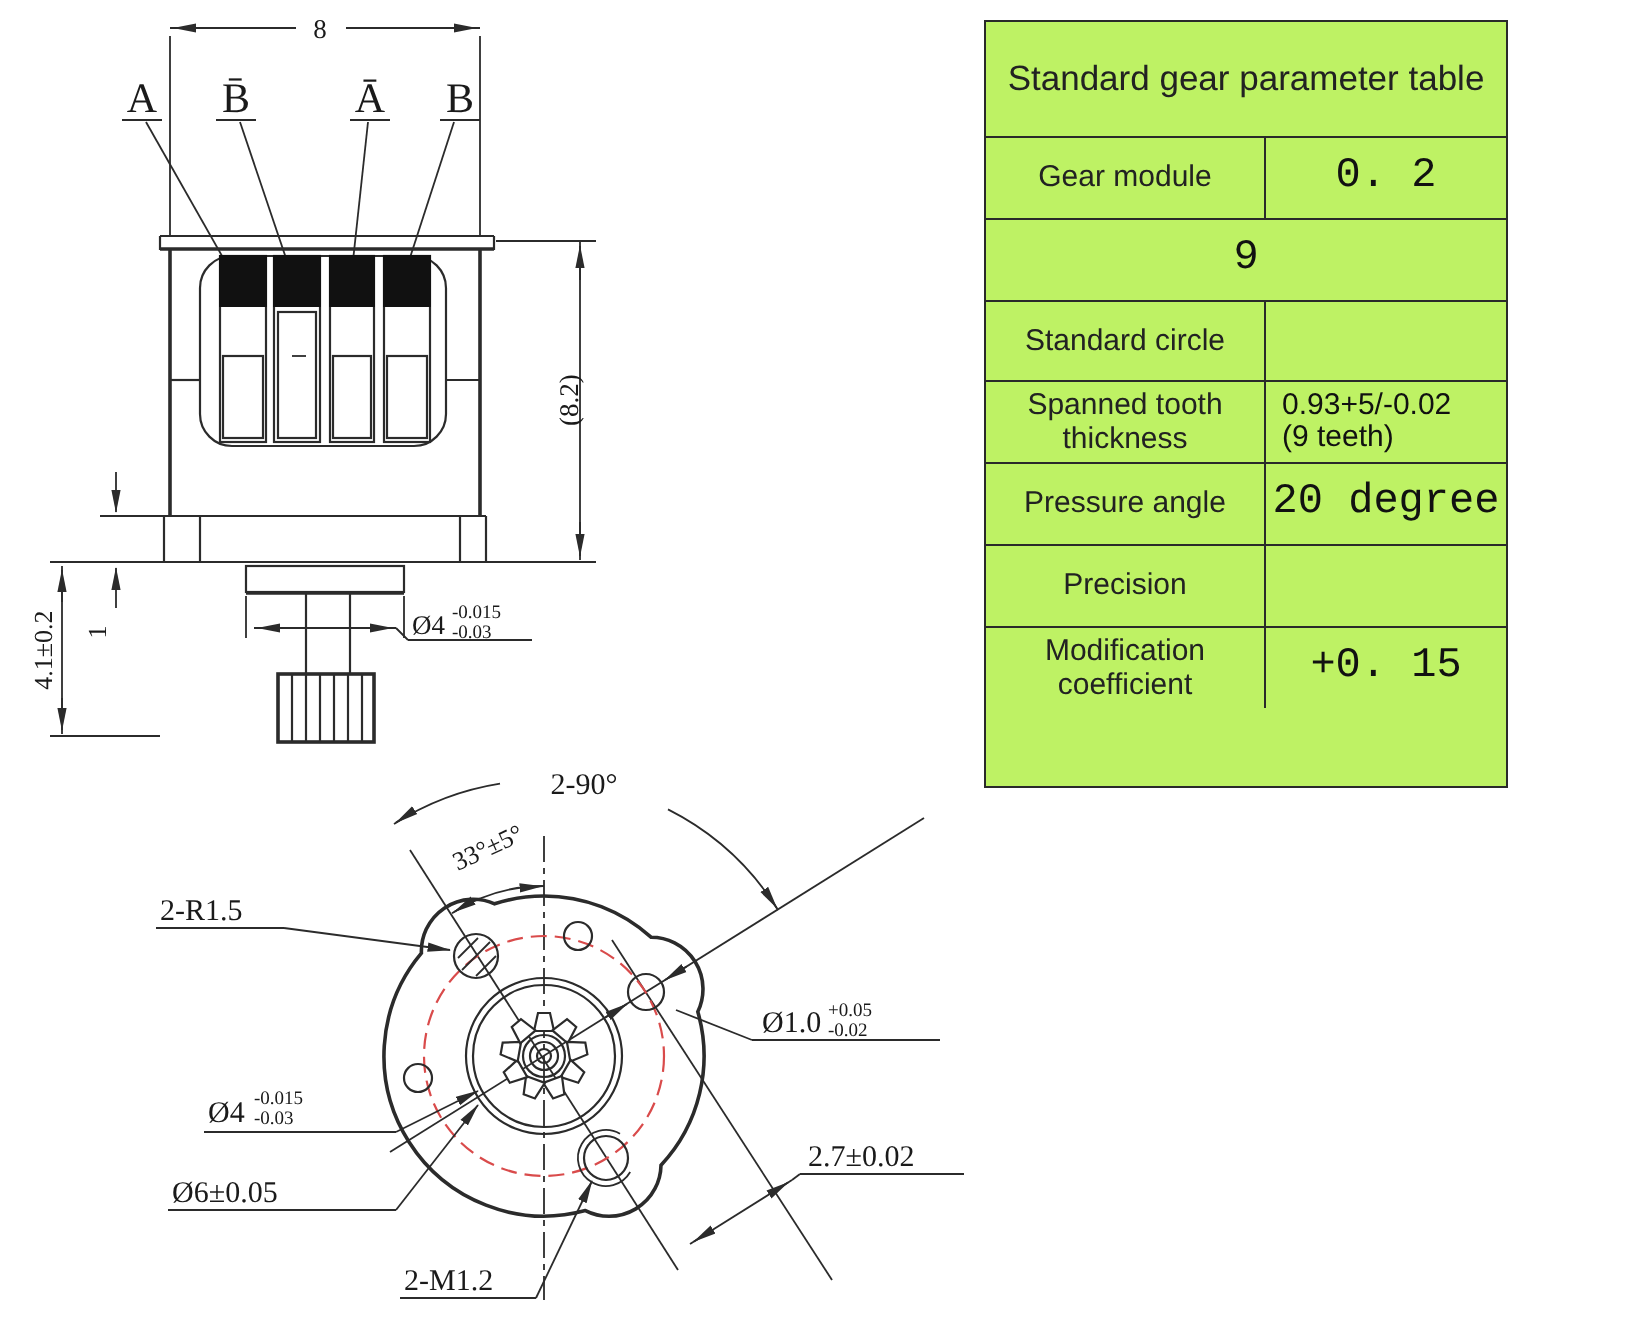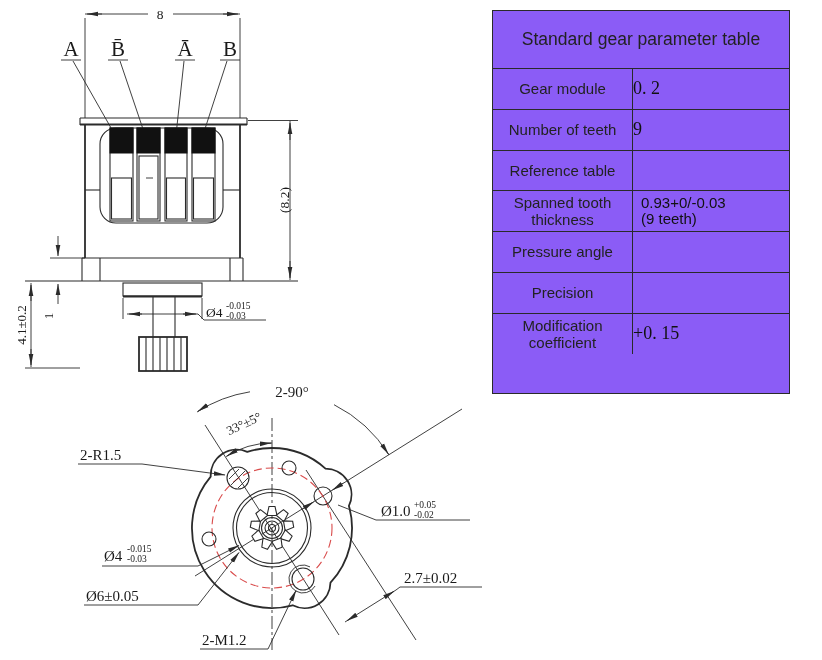--- a/index.html
+++ b/index.html
@@ -15,31 +15,31 @@
   .cl{stroke:#2b2b2b;stroke-width:0.9;fill:none;stroke-dasharray:13 3 3 3;}
   .pad{fill:#111111;stroke:#111111;}
   .wfill{fill:#ffffff;}
   #drawing text{font-family:"Liberation Serif","DejaVu Serif",serif;fill:#1a1a1a;}
   .dtxt{font-size:13.5px;}
   .dtxt-s{font-size:13px;}
   .term{font-size:21px;}
   .tol{font-size:9.5px;}
   .big{font-size:15px;}
   
-  #gear-table{position:absolute;left:492px;top:10px;width:298px;height:384px;
-      border:1.6px solid #2a2a2a;box-sizing:border-box;background:#8b5cf6;}
+  #gear-table{position:absolute;left:492px;top:10px;width:262px;height:384px;
+      border:1.6px solid #2a2a2a;box-sizing:border-box;background:#bef264;}
   .t-title{height:58px;display:flex;align-items:center;justify-content:center;
       font-size:17.5px;color:#222;border-bottom:1.6px solid #2a2a2a;box-sizing:border-box;}
   .t-row{display:flex;height:40.75px;box-sizing:border-box;border-bottom:1.4px solid #2a2a2a;}
   .t-row:last-child{border-bottom:none;}
   .t-label{width:140px;box-sizing:border-box;border-right:1.4px solid #2a2a2a;
       display:flex;align-items:center;justify-content:center;text-align:center;
       font-size:15px;line-height:1.15;color:#222;padding:0 6px;}
-  .t-value{flex:1;display:flex;flex-direction:column;justify-content:center;
-      font-family:Liberation Serif, serif;font-size:18px;color:#111;line-height:1.1;}
+  .t-value{flex:1;display:flex;flex-direction:column;align-items:center;justify-content:center;
+      font-family:Liberation Mono, monospace;font-size:21px;color:#111;line-height:1.1;}
   .t-value.left{align-items:flex-start;padding-left:8px;font-family:"Liberation Sans",sans-serif;font-size:15px;}
 </style>
 </head>
 <body>
 
 <div id="page">
 
 <svg id="drawing" width="822" height="660" viewBox="0 0 822 660" xmlns="http://www.w3.org/2000/svg">
   <defs>
     <marker id="arr" viewBox="0 0 12 6" refX="11.5" refY="3" markerWidth="13" markerHeight="6.5" orient="auto">
@@ -293,37 +293,39 @@
 <div id="gear-table">
   <div class="t-title">Standard gear parameter table</div>
 
   <div class="t-row">
     <div class="t-label">Gear module</div>
     <div class="t-value">
           <span>0. 2</span>
         </div>
   </div>
   <div class="t-row">
-    <div class="t-label">Number of teeth</div>
     <div class="t-value">
           <span>9</span>
         </div>
   </div>
   <div class="t-row">
-    <div class="t-label">Reference table</div>
+    <div class="t-label">Standard circle</div>
   </div>
   <div class="t-row">
     <div class="t-label">Spanned tooth thickness</div>
     <div class="t-value left">
-      <span>0.93+0/-0.03</span>
+      <span>0.93+5/-0.02</span>
       <span>(9 teeth)</span>
     </div>
   </div>
   <div class="t-row">
     <div class="t-label">Pressure angle</div>
+    <div class="t-value">
+          <span>20 degree</span>
+        </div>
   </div>
   <div class="t-row">
     <div class="t-label">Precision</div>
   </div>
   <div class="t-row">
     <div class="t-label">Modification coefficient</div>
     <div class="t-value">
           <span>+0. 15</span>
         </div>
   </div>

